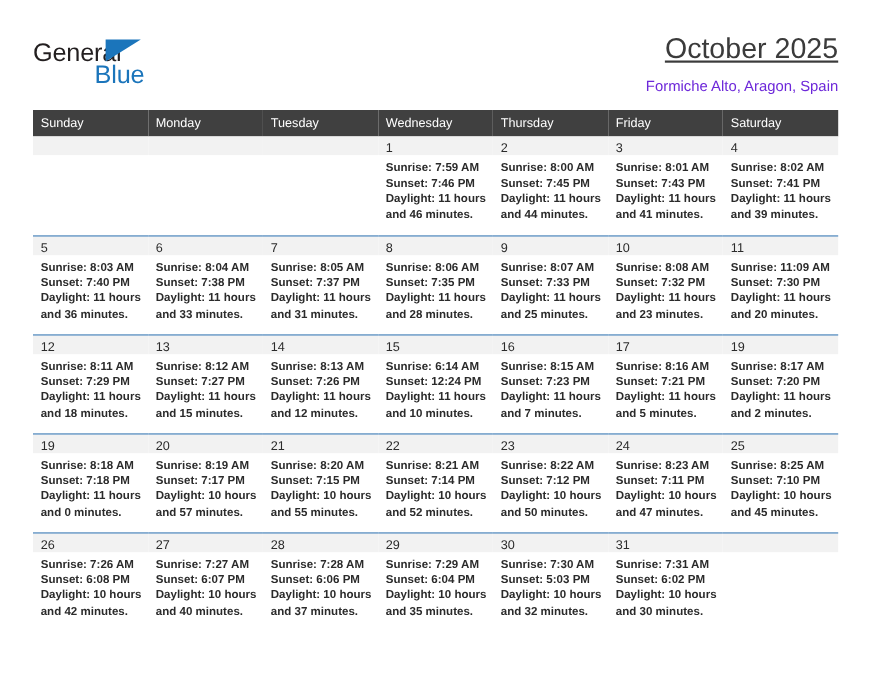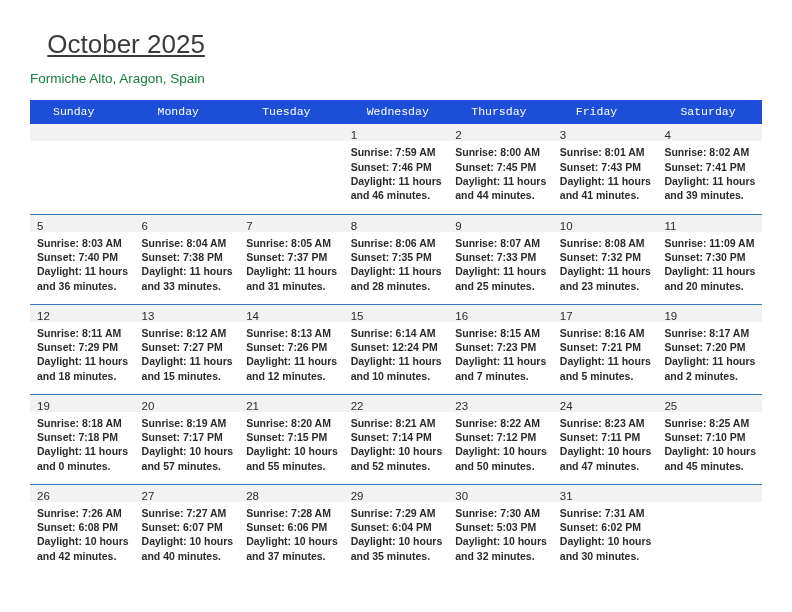--- a/index.html
+++ b/index.html
@@ -67,41 +67,40 @@
   .cal-title {
     font-size: 26px;
     color: #3b3b3b;
     font-weight: normal;
     line-height: 1.15;
     margin: 0;
     text-decoration: underline;
   }
   .cal-subtitle {
     font-size: 13.5px;
-    color: #15803d;
+    color: #6d28d9;
     margin-top: 11px;
     line-height: 1.2;
   }
 
   
   .calendar {
     margin: 13px 30px 0 30px;
     width: 732px;
     border-collapse: collapse;
     table-layout: fixed;
   }
   .calendar th {
-    background: #1d4ed8;
+    background: #404040;
     color: #ffffff;
     font-weight: normal;
     font-size: 11.5px;
     text-align: left;
-    padding: 5px 0 5px 23px;
+    padding: 5px 0 5px 7px;
     line-height: 1.25;
-    font-family: Liberation Mono, monospace;
   }
   .calendar td {
     vertical-align: top;
     padding: 0;
     border-top: 1.4px solid #3878b4;
     height: 90px;
     box-sizing: border-box;
   }
   .calendar tr.week:first-child td {
     border-top: none;
@@ -128,20 +127,25 @@
     white-space: nowrap;
   }
   td.empty .daynum-band {
     background: #f2f2f2;
   }
 </style>
 </head>
 <body>
 
 <div class="page-header">
+  <div class="brand">
+    <span class="brand-general">General</span>
+    <span class="brand-triangle"></span>
+    <span class="brand-blue">Blue</span>
+  </div>
   <div class="title-block">
     <div class="cal-title">October 2025</div>
     <div class="cal-subtitle">Formiche Alto, Aragon, Spain</div>
   </div>
 </div>
 
 <table class="calendar">
   <thead>
     <tr id="weekday-row">
         <th>Sunday</th>

